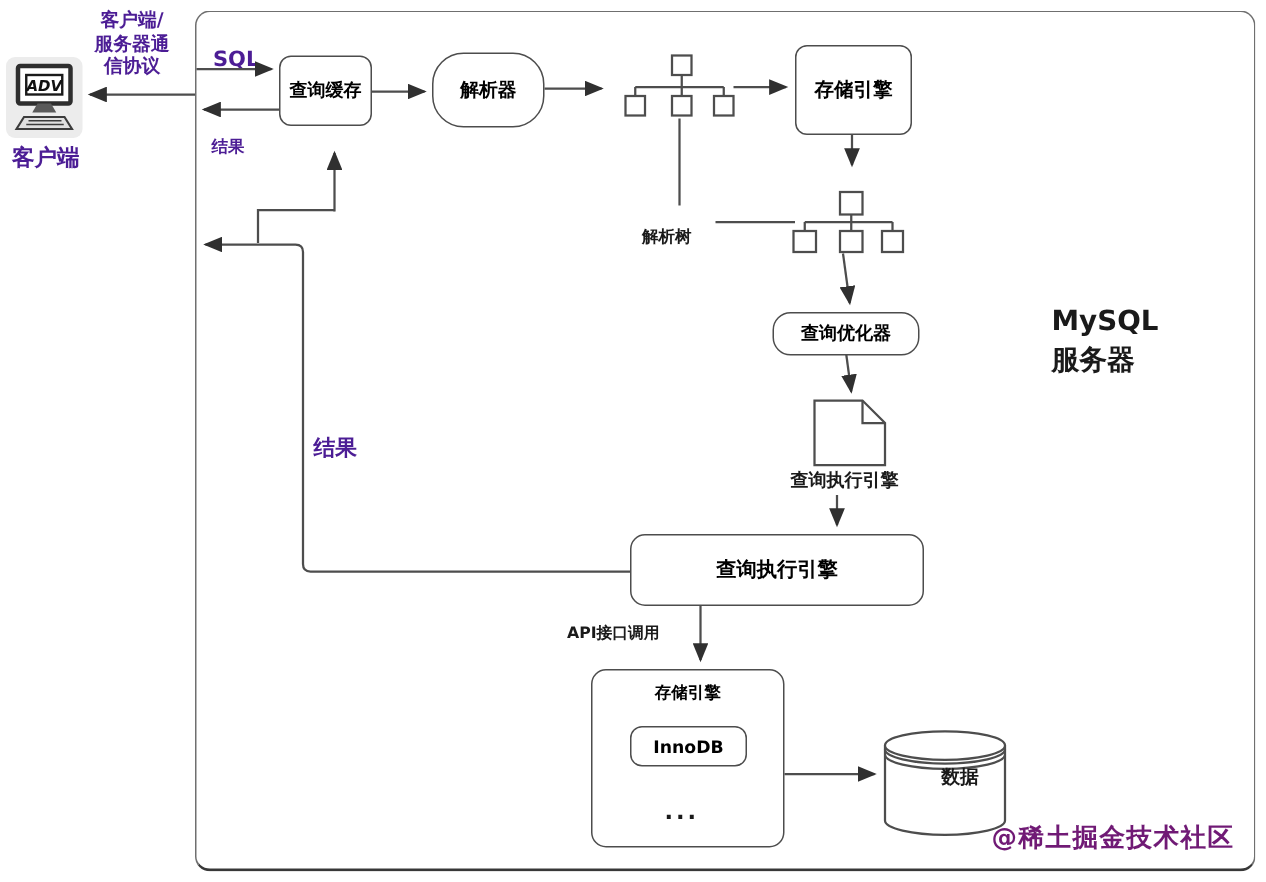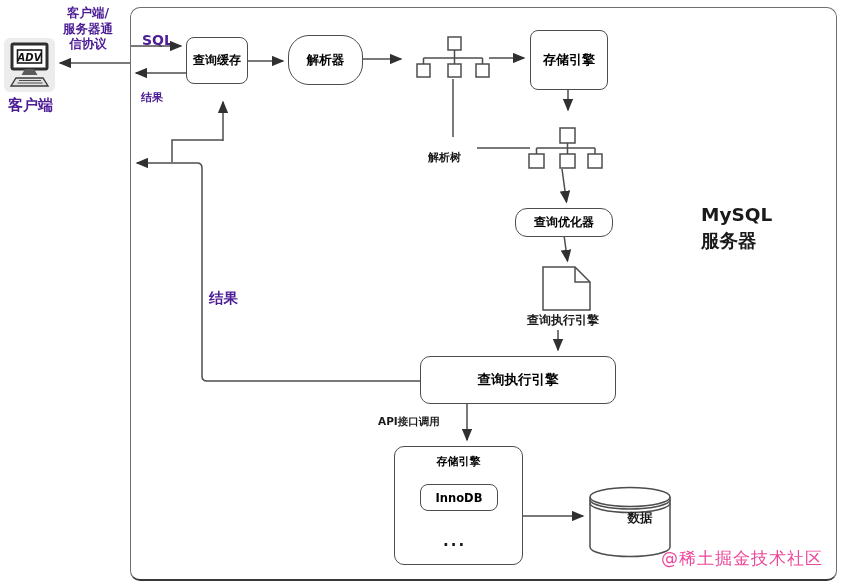--- a/index.html
+++ b/index.html
@@ -15,21 +15,21 @@
     border:1.4px solid #4d4d4d;border-radius:8px;
     display:flex;align-items:center;justify-content:center;
     font-weight:bold;color:#000000;z-index:3;
   }
   .server-box{
     position:absolute;left:130px;top:7px;width:707px;height:574px;
     border:1.6px solid #6f6f6f;border-bottom:2.5px solid #383838;
     border-radius:10px;box-sizing:border-box;background:transparent;z-index:1;
   }
   svg.overlay{position:absolute;left:0;top:0;z-index:2;pointer-events:none;}
-  .watermark{color:#ec4899;font-size:17px;letter-spacing:1px;z-index:4;}
+  .watermark{color:#701a75;font-size:17px;letter-spacing:1px;z-index:4;font-weight:bold;}
 </style>
 </head>
 <body>
 
 <div class="canvas">
 
   <div class="server-box"></div>
 
   <svg class="abs" style="left:4px;top:36px;z-index:3;" width="54" height="60" viewBox="0 0 54 60">
     <rect x="0" y="2" width="51" height="54" rx="6" fill="#ececec"></rect>

